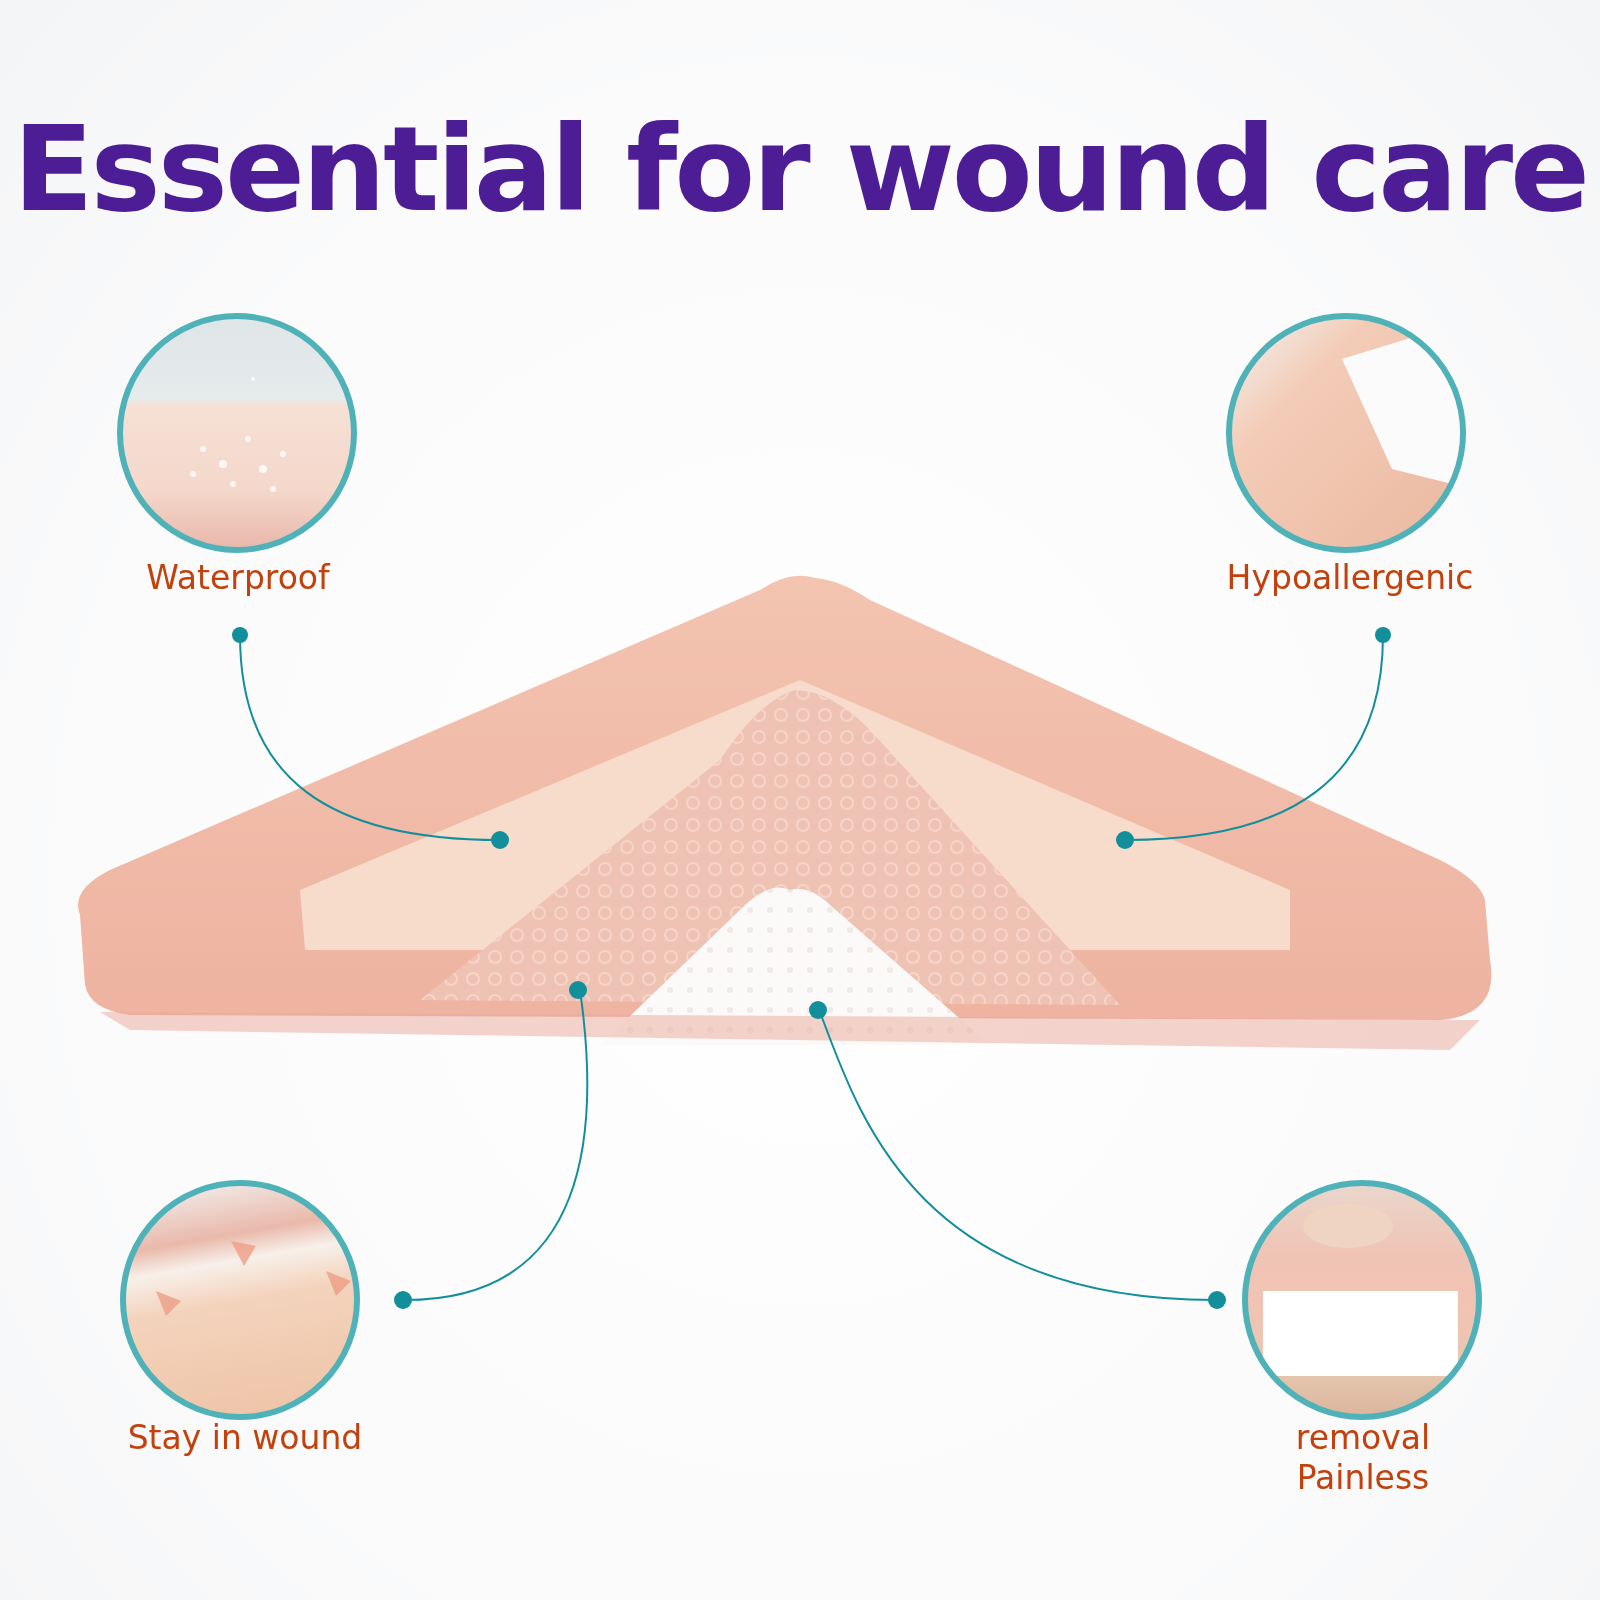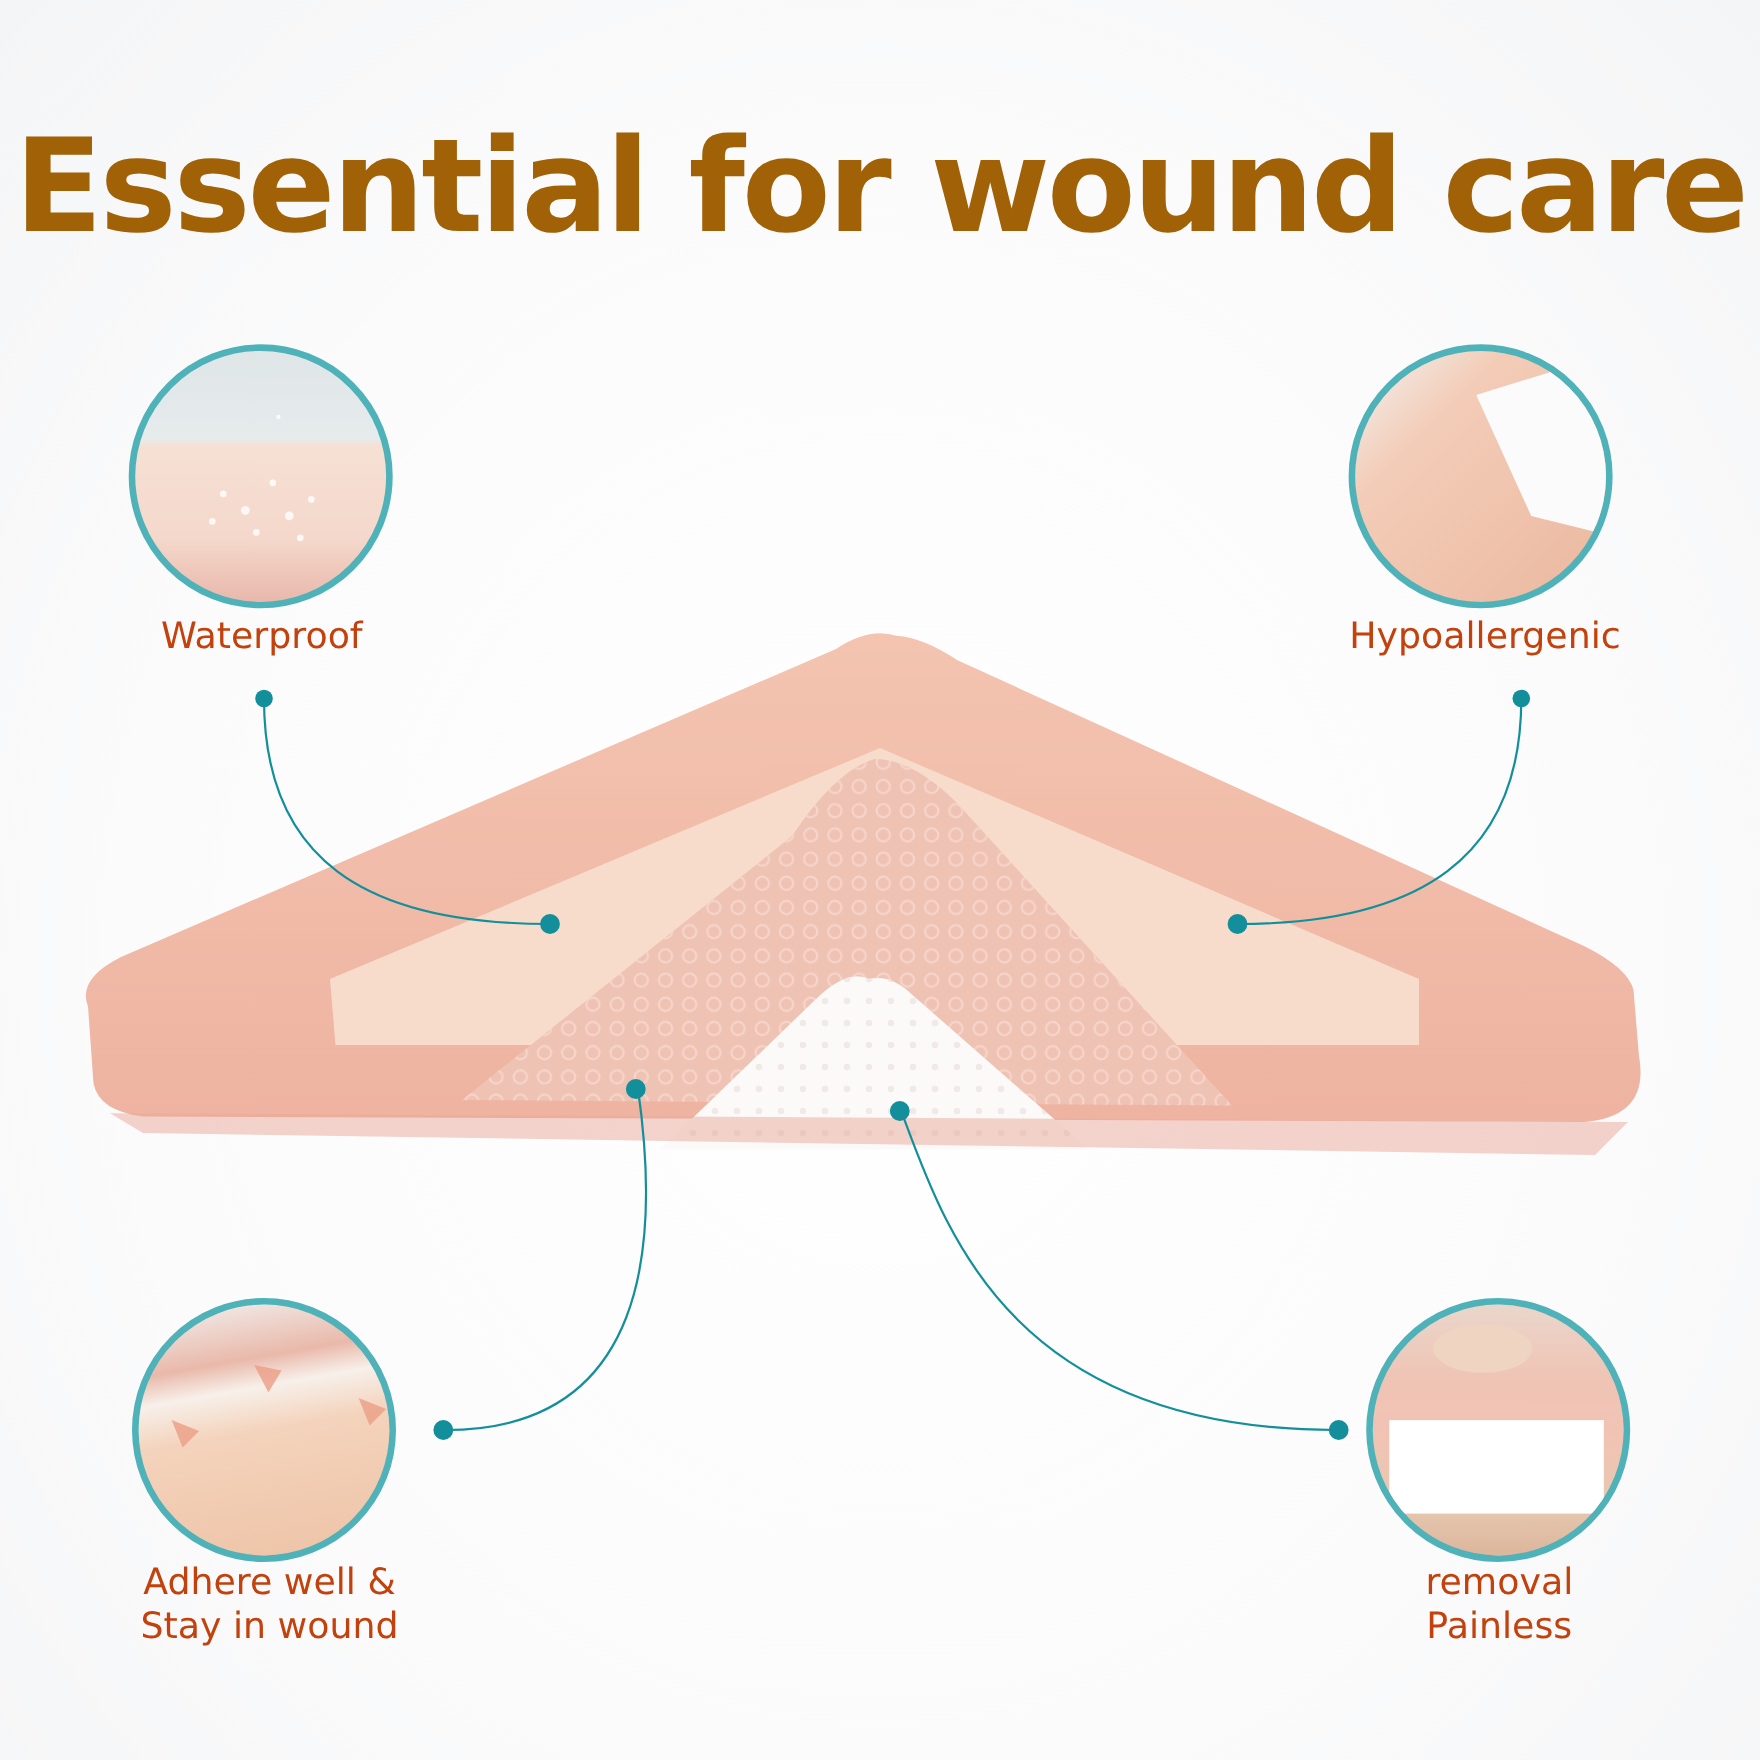--- a/index.html
+++ b/index.html
@@ -4,21 +4,21 @@
 <style>
   html, body { margin:0; padding:0; }
   body {
     width:1600px; height:1600px; position:relative; overflow:hidden;
     background: radial-gradient(ellipse at 50% 55%, #ffffff 0%, #fbfbfc 60%, #f4f5f6 100%);
     font-family: "Liberation Sans", sans-serif;
   }
   .title {
     position:absolute; left:0; top:105px; width:1600px; text-align:center;
     font-family: "DejaVu Sans", sans-serif; font-weight:bold;
-    font-size:118px; letter-spacing:-3px; color:#a16207; line-height:1.1;
+    font-size:118px; letter-spacing:-3px; color:#4c1d95; line-height:1.1;
   }
   .circle {
     position:absolute; width:240px; height:240px; border-radius:50%;
     border:6px solid #4fb2b9; box-sizing:border-box; overflow:hidden;
   }
   .label {
     position:absolute; text-align:center; color:#c2410c;
     font-family: "DejaVu Sans", sans-serif; font-size:33px; line-height:40px;
   }
   svg.overlay { position:absolute; left:0; top:0; }
@@ -99,21 +99,20 @@
 <div class="circle" style="left:120px;top:1180px;background:linear-gradient(170deg,#f3f3f3 0%,#e9b9aa 25%,#f7f0ea 35%,#f4d3bc 50%,#edc3a6 100%);">
   <svg width="240" height="240">
     <g fill="#ec9e86" opacity="0.8">
       <polygon points="105,55 130,60 118,80"></polygon>
       <polygon points="30,105 55,115 40,130"></polygon>
       <polygon points="200,85 225,95 210,110"></polygon>
     </g>
   </svg>
 </div>
 <div class="label" style="left:90px;top:1418px;width:310px;">
-  <div>Adhere well &amp;</div>
   <div>Stay in wound</div>
 </div>
 
 <div class="circle" style="left:1242px;top:1180px;background:linear-gradient(180deg,#ead6cb 0%,#efc4b4 30%,#f2c3b4 50%,#e7c8b0 80%,#dcb69d 100%);">
   <svg width="240" height="240">
     <rect x="15" y="105" width="195" height="85" fill="#ffffff"></rect>
     <ellipse cx="100" cy="40" rx="45" ry="22" fill="#efd4c2"></ellipse>
   </svg>
 </div>
 <div class="label" style="left:1230px;top:1418px;width:266px;">

